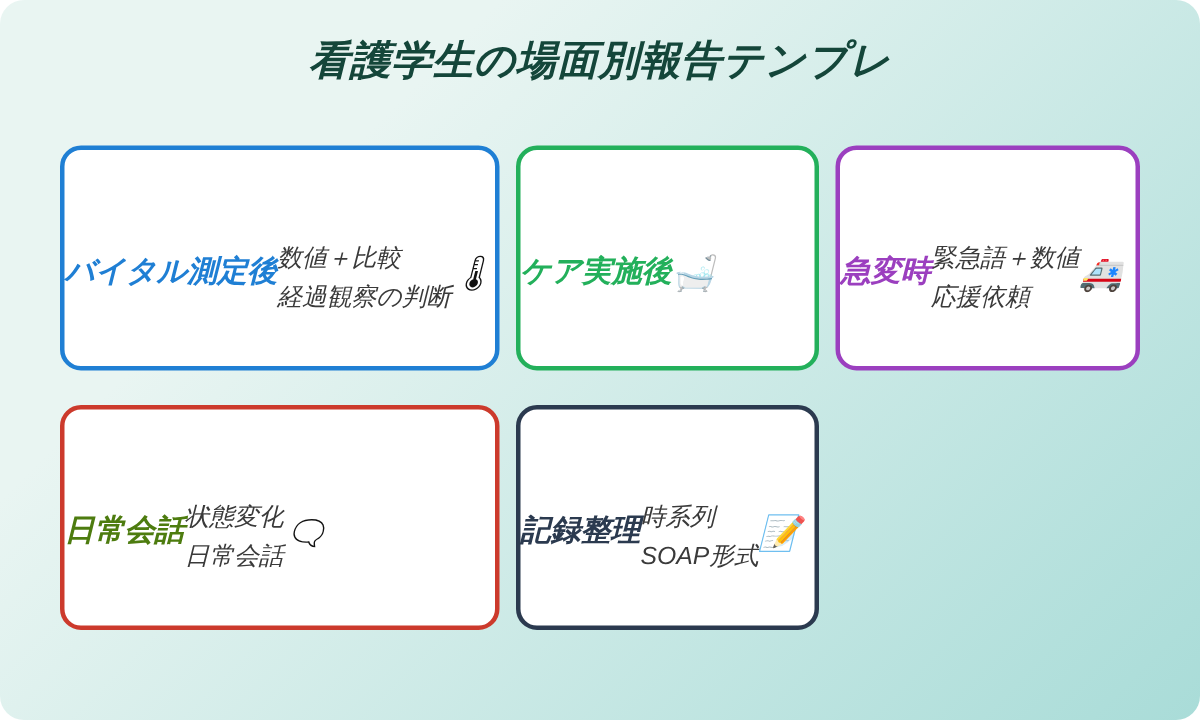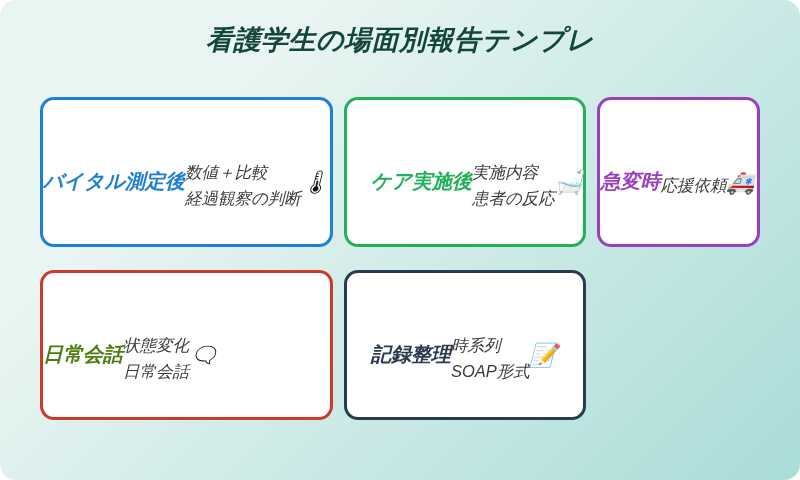--- a/index.html
+++ b/index.html
@@ -98,47 +98,44 @@
     <div class="card" style="border-color: rgb(31, 127, 212);">
       <div class="card-title" style="color: rgb(31, 127, 212);">バイタル測定後</div>
       <div class="card-body">
         <div>数値＋比較</div>
         <div>経過観察の判断</div>
       </div>
       <div class="card-icon">🌡</div>
     </div>
 
 
-    <div class="card" style="border-color: rgb(35, 176, 91); padding-left: 24px;">
+    <div class="card" style="border-color: rgb(35, 176, 91);">
       <div class="card-title" style="color: rgb(35, 176, 91);">ケア実施後</div>
-      <div class="card-body">
-        <div>実施内容</div>
-        <div>患者の反応</div>
-      </div>
       <div class="card-icon">🛁</div>
     </div>
 
     <div class="card" style="border-color: rgb(155, 63, 191);">
       <div class="card-title" style="color: rgb(155, 63, 191);">急変時</div>
       <div class="card-body">
+        <div>緊急語＋数値</div>
         <div>応援依頼</div>
       </div>
       <div class="card-icon">🚑</div>
     </div>
 
     <div class="card" style="border-color: rgb(204, 58, 44);">
       <div class="card-title" style="color: #4d7c0f;">日常会話</div>
       <div class="card-body">
         <div>状態変化</div>
         <div>日常会話</div>
       </div>
       <div class="card-icon">🗨</div>
     </div>
 
-    <div class="card" style="border-color: rgb(43, 58, 79); padding-left: 24px;">
+    <div class="card" style="border-color: rgb(43, 58, 79);">
       <div class="card-title" style="color: rgb(43, 58, 79);">記録整理</div>
       <div class="card-body">
         <div>時系列</div>
         <div>SOAP形式</div>
       </div>
       <div class="card-icon">📝</div>
     </div>
 
   </div>
 </div>

